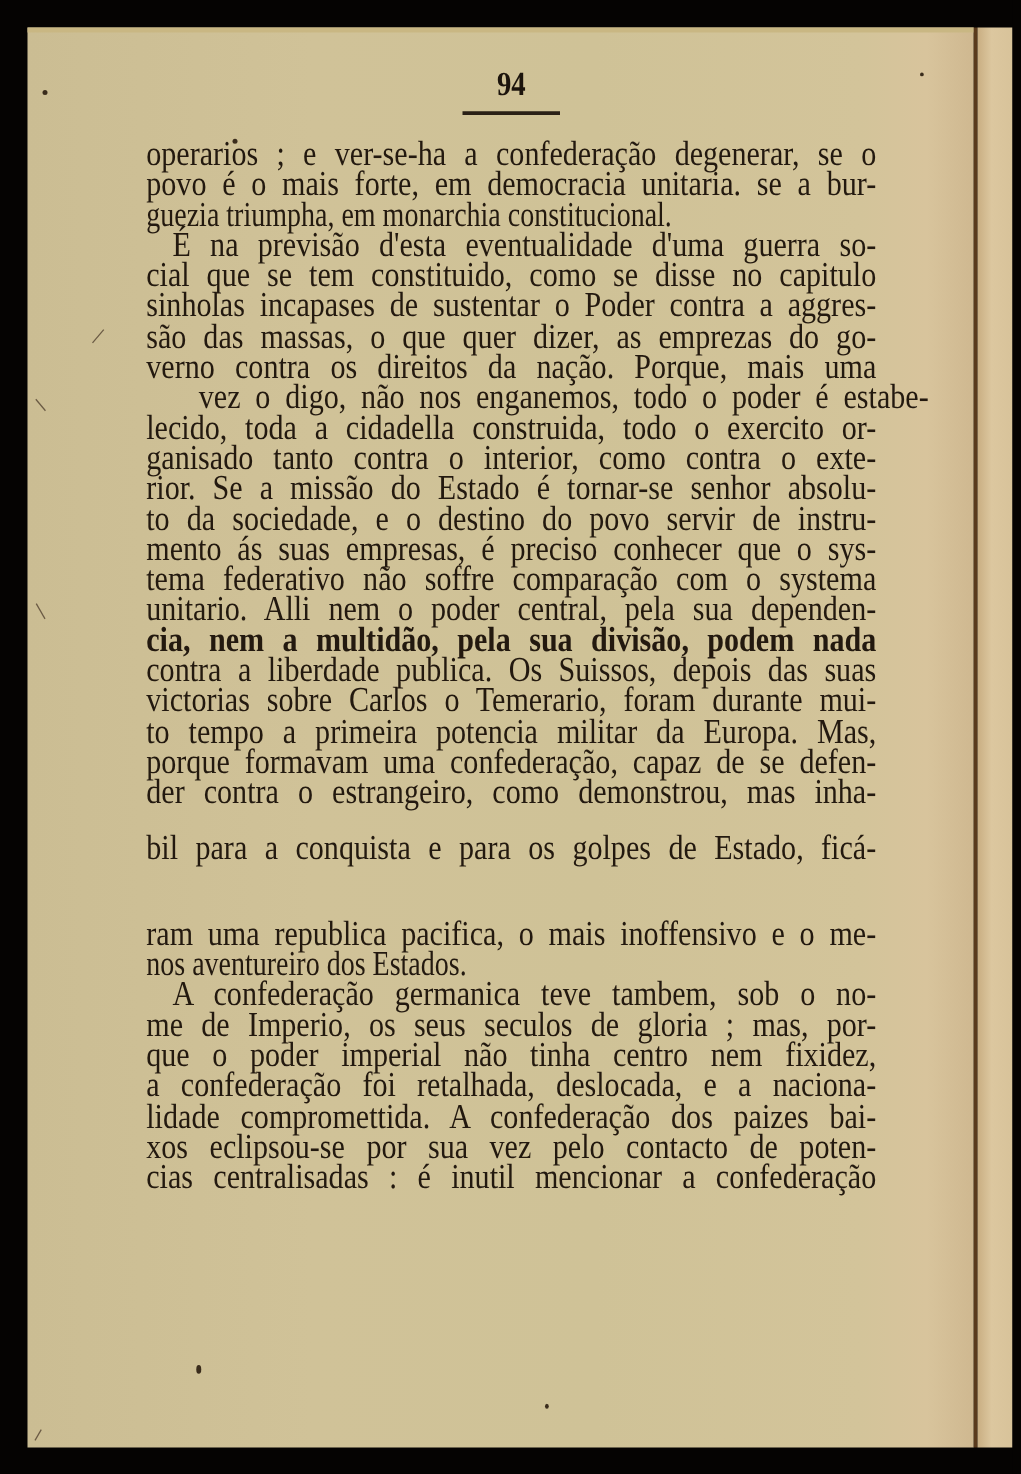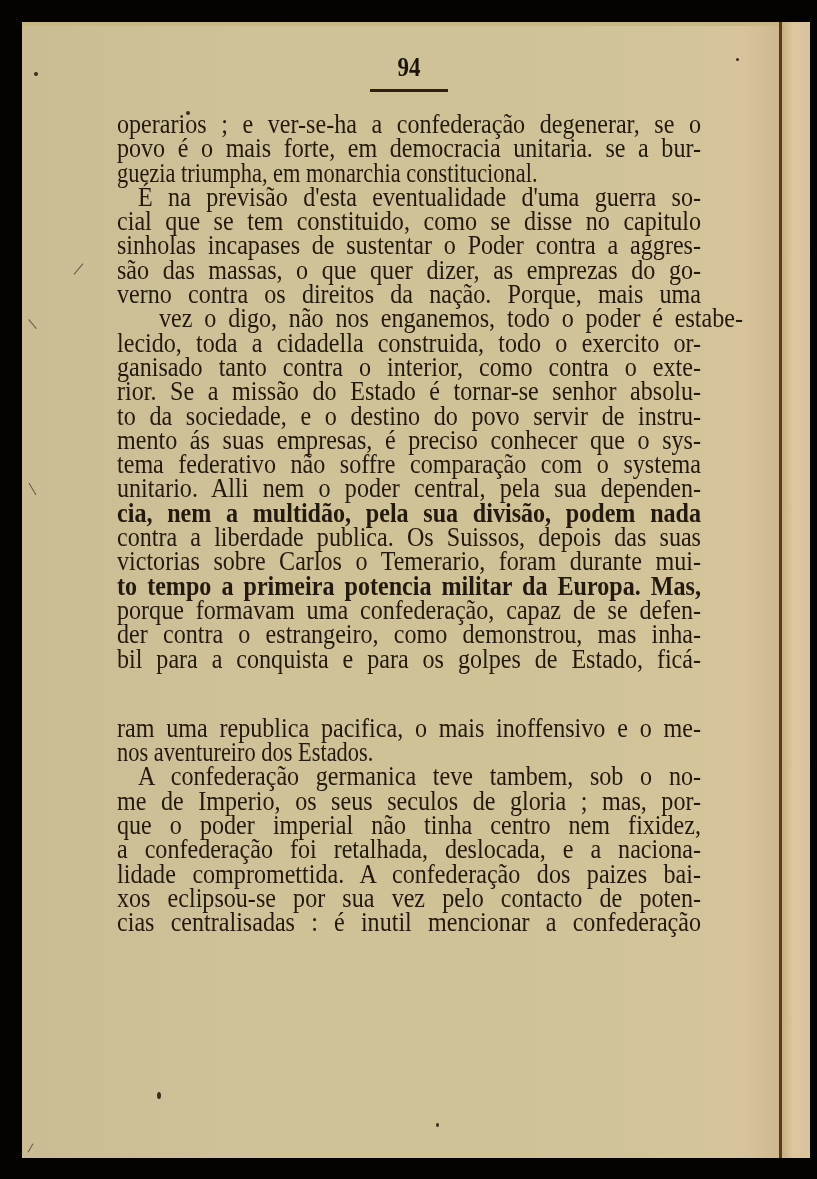--- a/index.html
+++ b/index.html
@@ -76,24 +76,24 @@
     <div class="line" style="padding-left: 0px;"><span class="inner" style="width: 679.07px; white-space: normal; transform: scaleX(0.86);">lecido, toda a cidadella construida, todo o exercito or-</span></div>
     <div class="line" style="padding-left: 0px;"><span class="inner" style="width: 679.07px; white-space: normal; transform: scaleX(0.86);">ganisado tanto contra o interior, como contra o exte-</span></div>
     <div class="line" style="padding-left: 0px;"><span class="inner" style="width: 679.07px; white-space: normal; transform: scaleX(0.86);">rior. Se a missão do Estado é tornar-se senhor absolu-</span></div>
     <div class="line" style="padding-left: 0px;"><span class="inner" style="width: 679.07px; white-space: normal; transform: scaleX(0.86);">to da sociedade, e o destino do povo servir de instru-</span></div>
     <div class="line" style="padding-left: 0px;"><span class="inner" style="width: 679.07px; white-space: normal; transform: scaleX(0.86);">mento ás suas empresas, é preciso conhecer que o sys-</span></div>
     <div class="line" style="padding-left: 0px;"><span class="inner" style="width: 679.07px; white-space: normal; transform: scaleX(0.86);">tema federativo não soffre comparação com o systema</span></div>
     <div class="line" style="padding-left: 0px;"><span class="inner" style="width: 679.07px; white-space: normal; transform: scaleX(0.86);">unitario. Alli nem o poder central, pela sua dependen-</span></div>
     <div class="line" style="padding-left: 0px; font-weight: bold;"><span class="inner" style="width: 679.07px; white-space: normal; transform: scaleX(0.86);">cia, nem a multidão, pela sua divisão, podem nada</span></div>
     <div class="line" style="padding-left: 0px;"><span class="inner" style="width: 679.07px; white-space: normal; transform: scaleX(0.86);">contra a liberdade publica. Os Suissos, depois das suas</span></div>
     <div class="line" style="padding-left: 0px;"><span class="inner" style="width: 679.07px; white-space: normal; transform: scaleX(0.86);">victorias sobre Carlos o Temerario, foram durante mui-</span></div>
-    <div class="line" style="padding-left: 0px; font-weight: bold;"><span class="inner" style="width: 679.07px; white-space: normal; transform: scaleX(0.86);">to tempo a primeira potencia militar da Europa. Mas,</span></div>
+    <div class="line" style="padding-left: 0px;"><span class="inner" style="width: 679.07px; white-space: normal; transform: scaleX(0.86);">to tempo a primeira potencia militar da Europa. Mas,</span></div>
     <div class="line" style="padding-left: 0px;"><span class="inner" style="width: 679.07px; white-space: normal; transform: scaleX(0.86);">porque formavam uma confederação, capaz de se defen-</span></div>
     <div class="line" style="padding-left: 0px;"><span class="inner" style="width: 679.07px; white-space: normal; transform: scaleX(0.86);">der contra o estrangeiro, como demonstrou, mas inha-</span></div>
-    <div class="line" style="padding-left: 0px;"><span class="inner" style="width: 679.07px; white-space: normal; transform: scaleX(0.86);">bil para a conquista e para os golpes de Estado, ficá-</span></div>
+    <div class="line" style="padding-left: 0px; margin-top: 20px;"><span class="inner" style="width: 679.07px; white-space: normal; transform: scaleX(0.86);">bil para a conquista e para os golpes de Estado, ficá-</span></div>
     <div class="line" style="padding-left: 0px; margin-top: 45px;"><span class="inner" style="width: 679.07px; white-space: normal; transform: scaleX(0.86);">ram uma republica pacifica, o mais inoffensivo e o me-</span></div>
     <div class="line last" style="padding-left: 0px;"><span class="inner" style="width: auto; white-space: nowrap; transform: scaleX(0.8);">nos aventureiro dos Estados.</span></div>
     <div class="line" style="padding-left: 21px;"><span class="inner" style="width: 654.651px; white-space: normal; transform: scaleX(0.86);">A confederação germanica teve tambem, sob o no-</span></div>
     <div class="line" style="padding-left: 0px;"><span class="inner" style="width: 679.07px; white-space: normal; transform: scaleX(0.86);">me de Imperio, os seus seculos de gloria ; mas, por-</span></div>
     <div class="line" style="padding-left: 0px;"><span class="inner" style="width: 679.07px; white-space: normal; transform: scaleX(0.86);">que o poder imperial não tinha centro nem fixidez,</span></div>
     <div class="line" style="padding-left: 0px;"><span class="inner" style="width: 679.07px; white-space: normal; transform: scaleX(0.86);">a confederação foi retalhada, deslocada, e a naciona-</span></div>
     <div class="line" style="padding-left: 0px;"><span class="inner" style="width: 679.07px; white-space: normal; transform: scaleX(0.86);">lidade compromettida. A confederação dos paizes bai-</span></div>
     <div class="line" style="padding-left: 0px;"><span class="inner" style="width: 679.07px; white-space: normal; transform: scaleX(0.86);">xos eclipsou-se por sua vez pelo contacto de poten-</span></div>
     <div class="line" style="padding-left: 0px;"><span class="inner" style="width: 679.07px; white-space: normal; transform: scaleX(0.86);">cias centralisadas : é inutil mencionar a confederação</span></div>
   </div>

